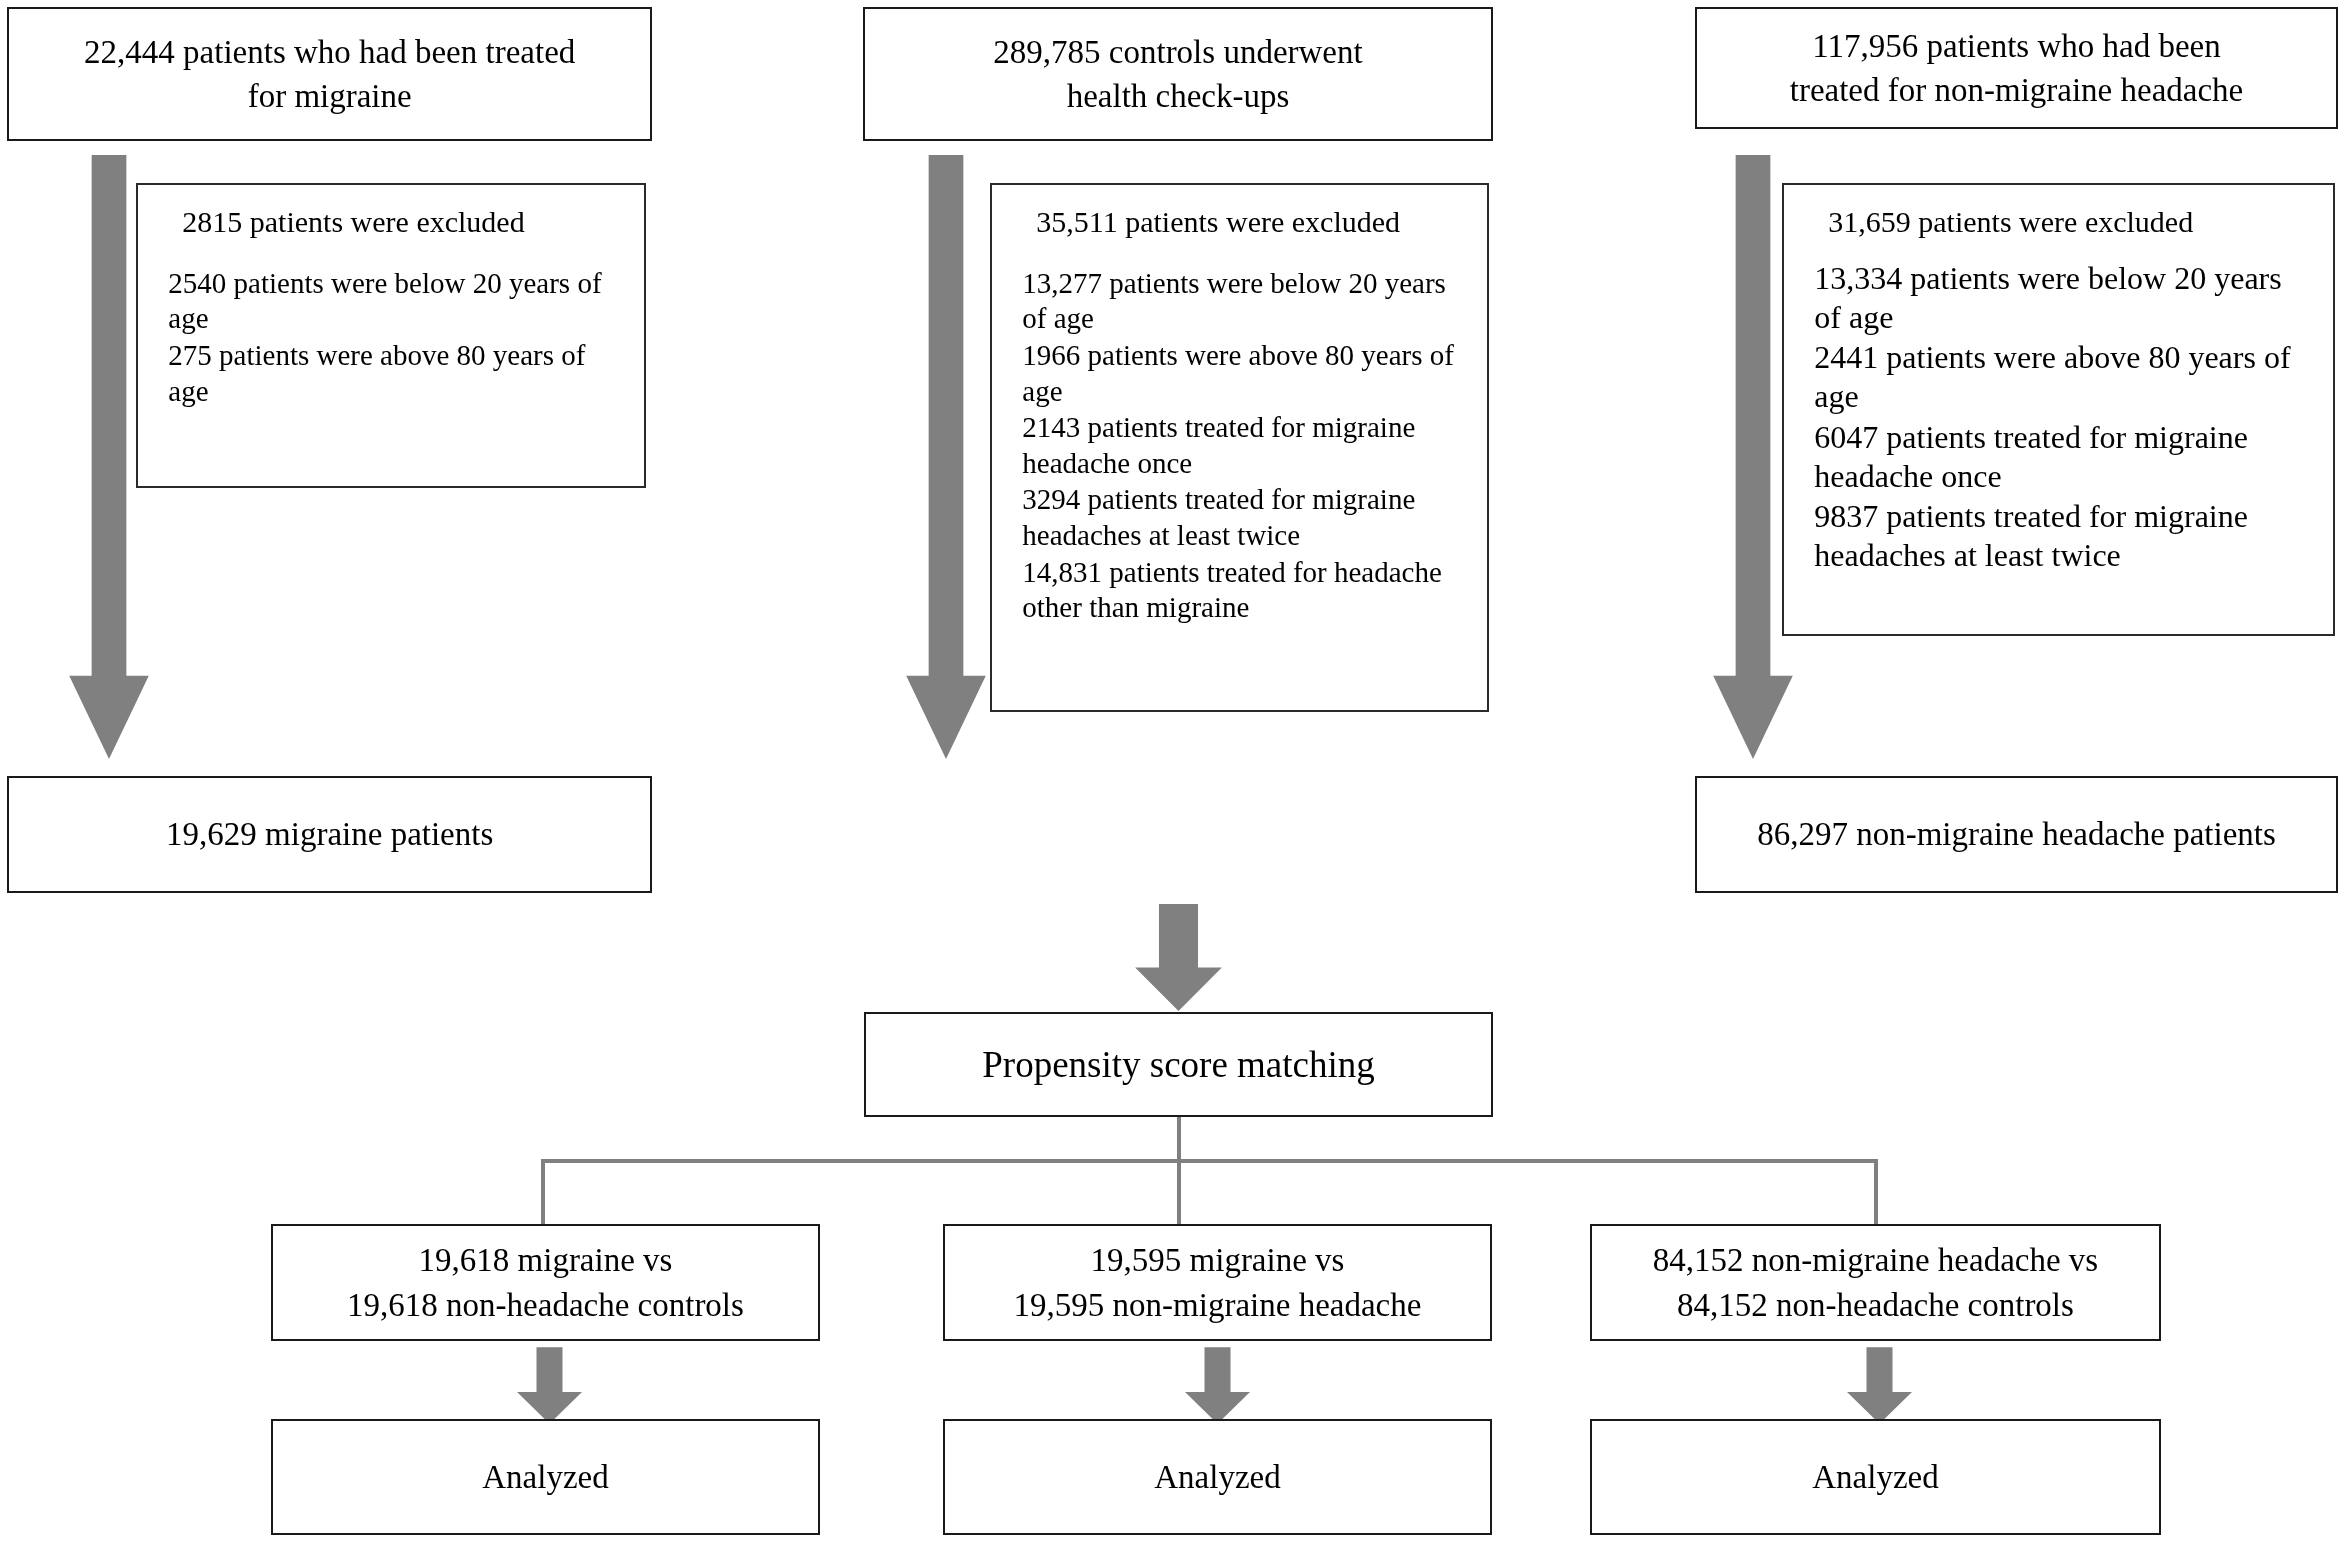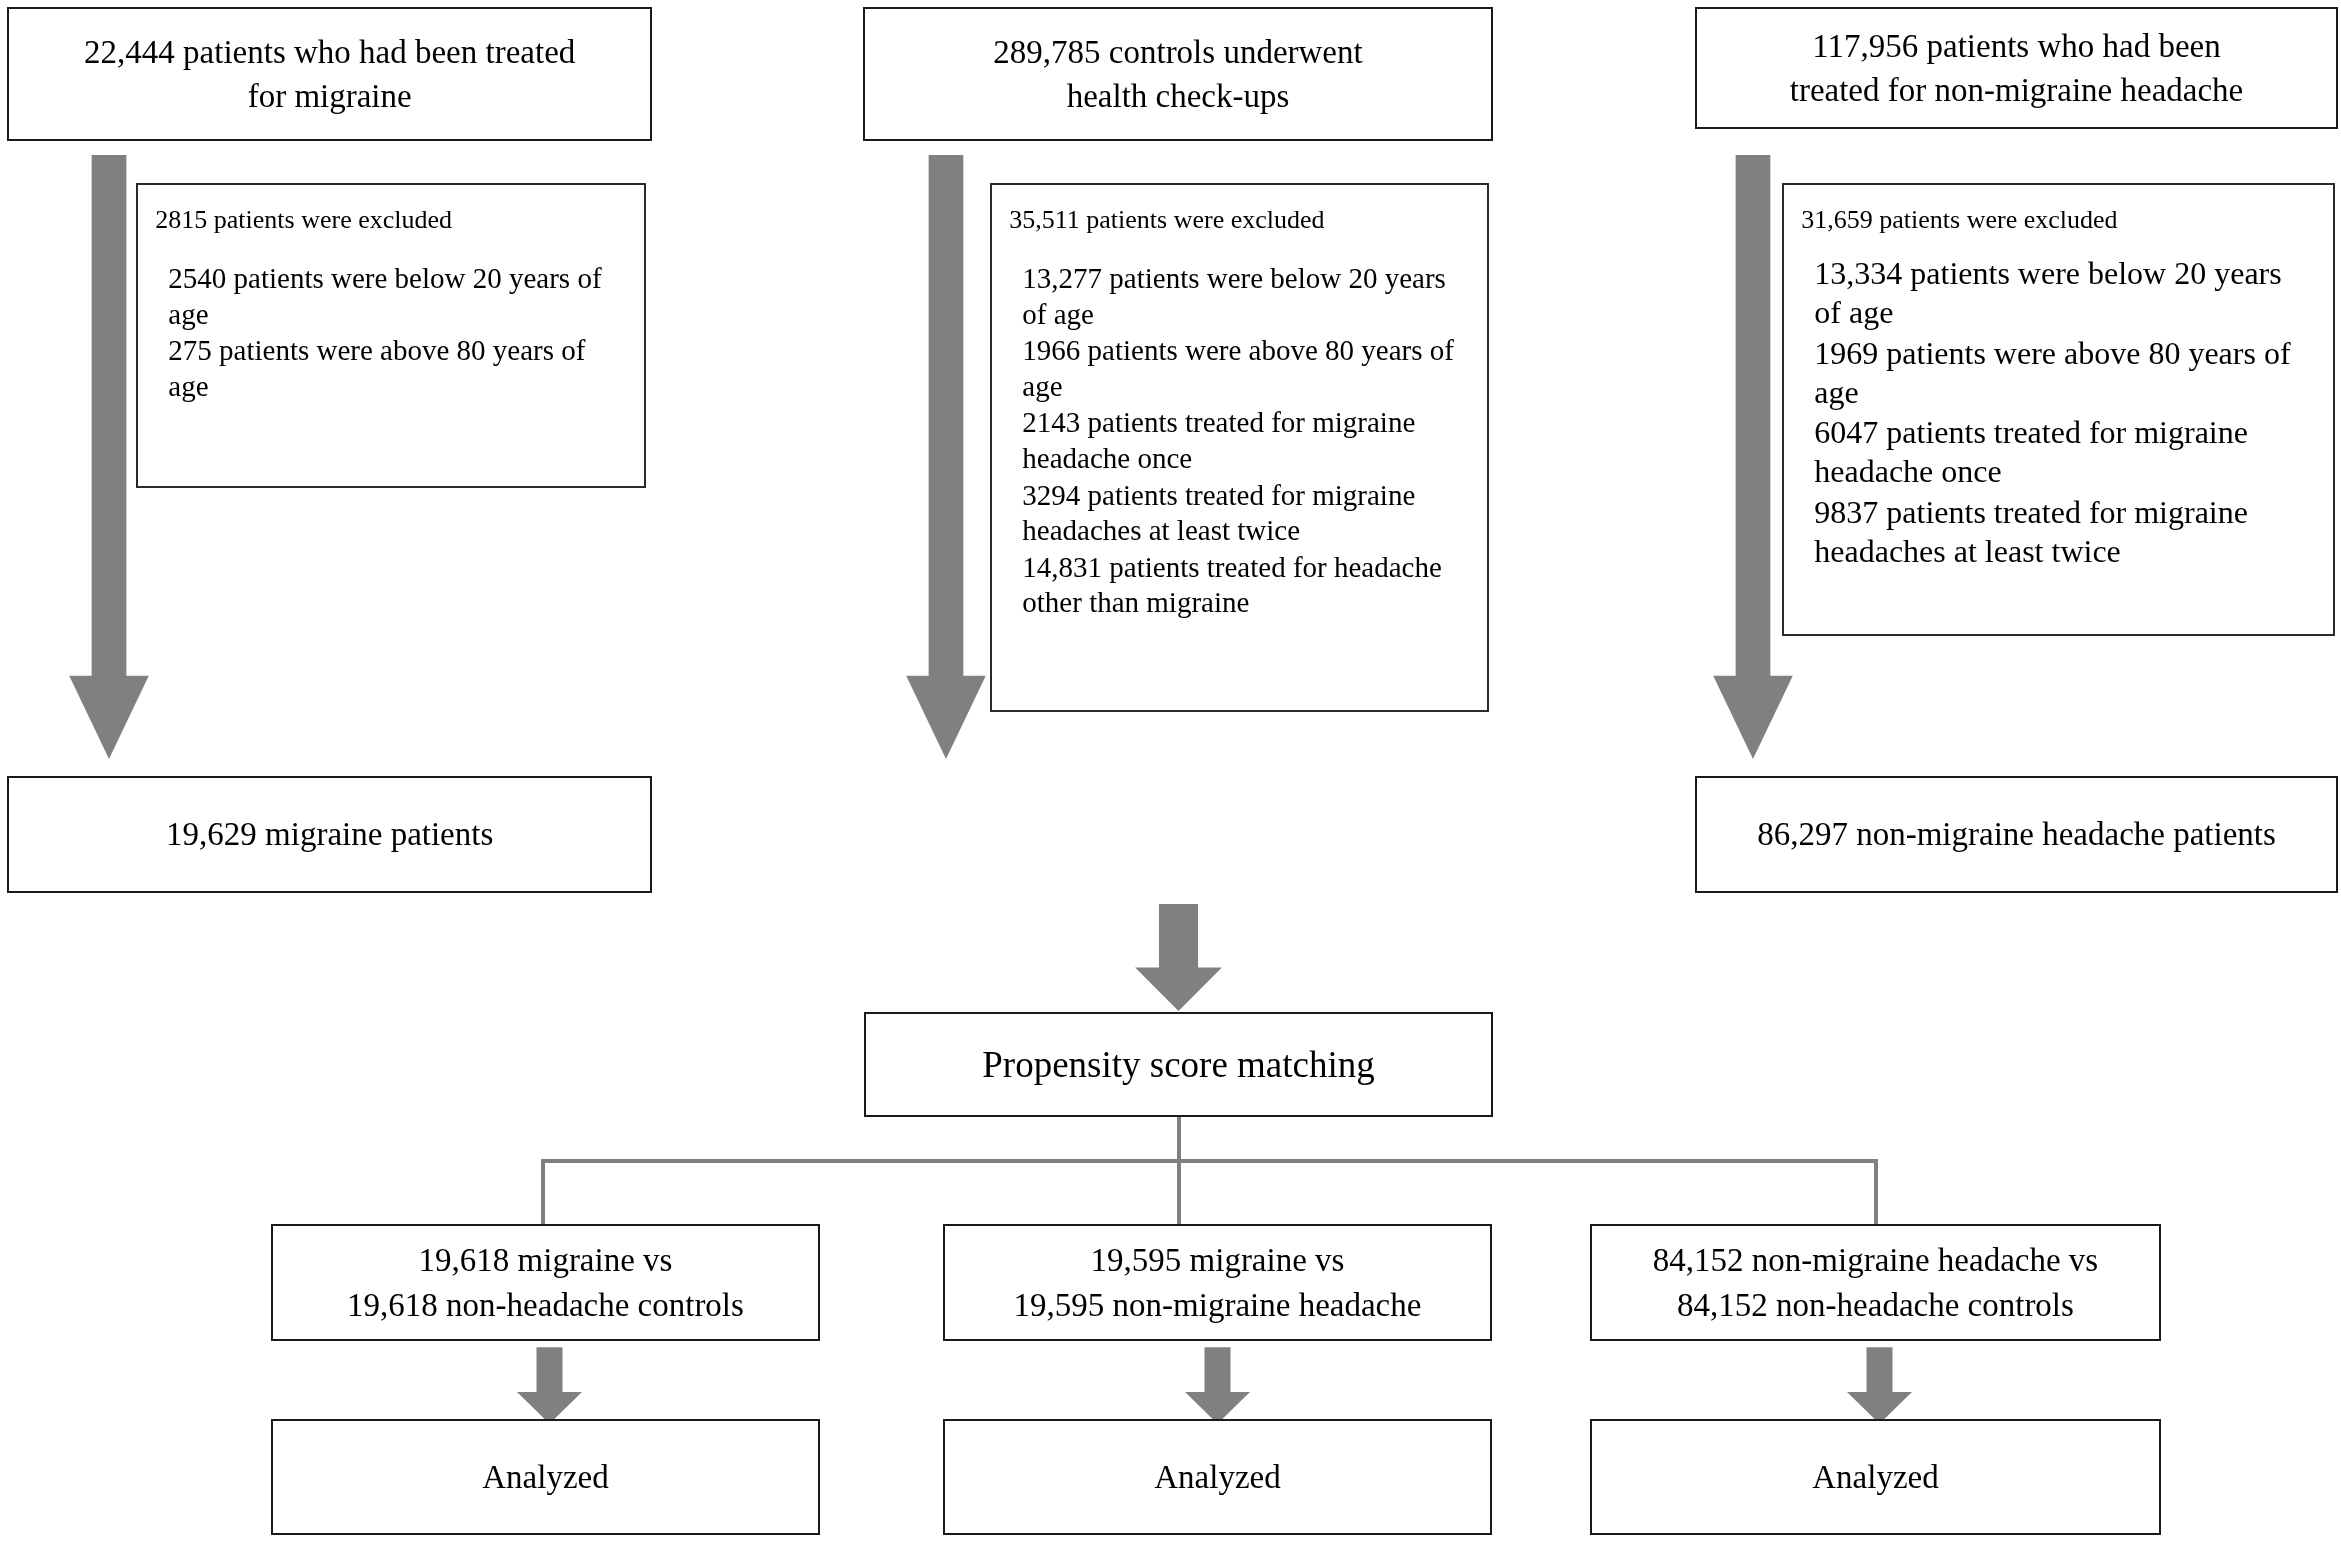--- a/index.html
+++ b/index.html
@@ -42,24 +42,25 @@
   .excl {
     position: absolute;
     box-sizing: border-box;
     background: #ffffff;
     border: 2.9px solid #2a2a2a;
     color: #000000;
     padding: 19px 17.3px 13px 17.3px;
     text-align: left;
   }
   .excl .hdr {
-    font-size: 26px;
+    font-size: 30px;
     line-height: 1.2;
     margin-bottom: 26px;
     display: block;
+    margin-left: 27px;
   }
   .excl ul {
     list-style: none;
     margin: 0;
     padding: 0 0 0 13px;
   }
   .excl li {
     font-size: 29px;
     line-height: 1.22;
     margin: 0 0 1.4px 0;
@@ -120,21 +121,21 @@
       <li>2143 patients treated for migraine headache once</li>
       <li>3294 patients treated for migraine headaches at least twice</li>
       <li>14,831 patients treated for headache other than migraine</li>
     </ul>
   </div>
 
   <div class="excl tight" style="left:1782px; top:183px; width:553px; height:453px;">
     <span class="hdr">31,659 patients were excluded</span>
     <ul>
       <li>13,334 patients were below 20 years of age</li>
-      <li>1969 patients were above 80 years of age</li>
+      <li>2441 patients were above 80 years of age</li>
       <li>6047 patients treated for migraine headache once</li>
       <li>9837 patients treated for migraine headaches at least twice</li>
     </ul>
   </div>
 
   <svg class="arrow" style="left:69px; top:155px;" width="80" height="604" viewBox="0 0 110 835">
     <polygon points="31,0 79,0 79,720 110,720 55,835 0,720 31,720" fill="#808080"></polygon>
   </svg>
 
   <svg class="arrow" style="left:906px; top:155px;" width="80" height="604" viewBox="0 0 110 835">

